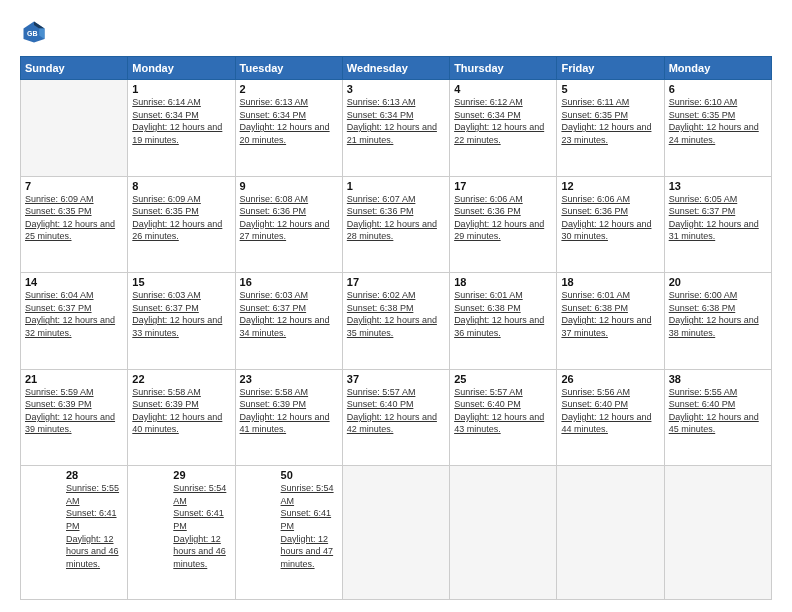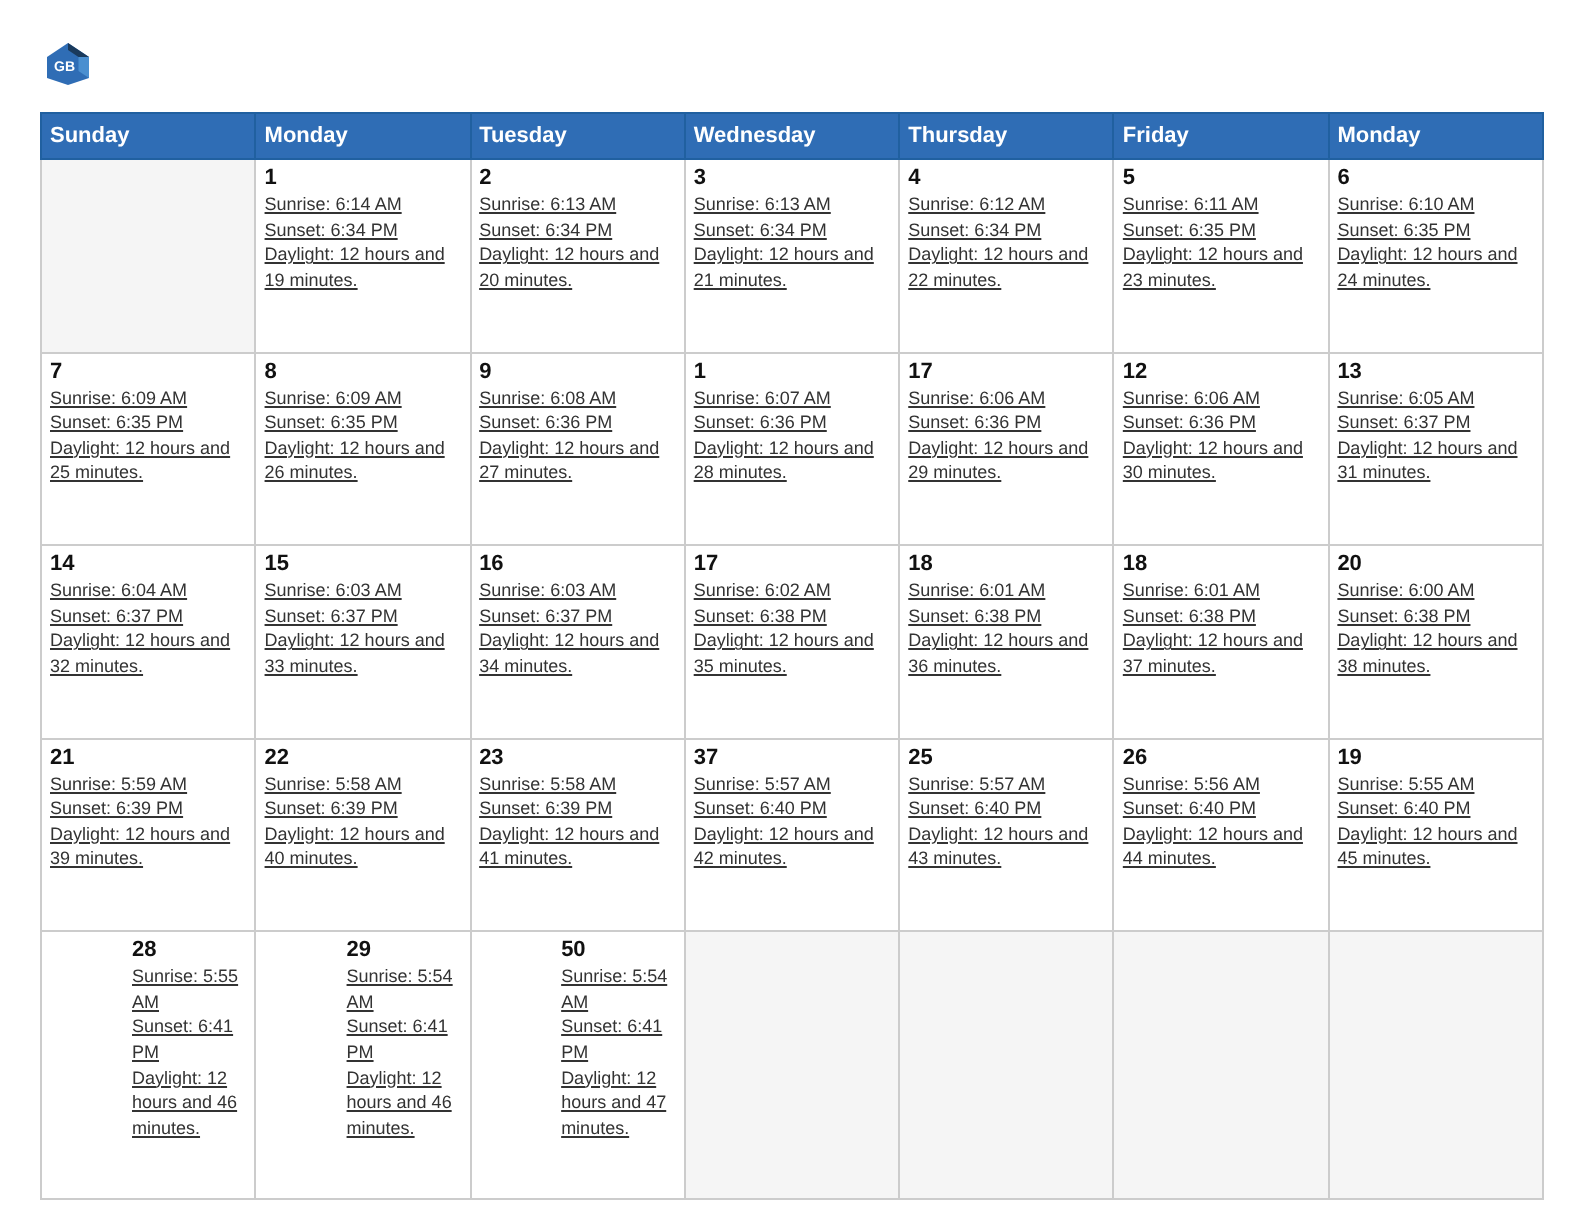--- a/index.html
+++ b/index.html
@@ -239,21 +239,21 @@
           </td>
           <td>
             <div class="day-num">25</div>
             <div class="day-info">Sunrise: 5:57 AM<br>Sunset: 6:40 PM<br>Daylight: 12 hours and 43 minutes.</div>
           </td>
           <td>
             <div class="day-num">26</div>
             <div class="day-info">Sunrise: 5:56 AM<br>Sunset: 6:40 PM<br>Daylight: 12 hours and 44 minutes.</div>
           </td>
           <td>
-            <div class="day-num">19</div>
+            <div class="day-num">38</div>
             <div class="day-info">Sunrise: 5:55 AM<br>Sunset: 6:40 PM<br>Daylight: 12 hours and 45 minutes.</div>
           </td>
         </tr>
         <tr class="last-row">
           <td>
             <div class="day-num">28</div>
             <div class="day-info">Sunrise: 5:55 AM<br>Sunset: 6:41 PM<br>Daylight: 12 hours and 46 minutes.</div>
           </td>
           <td>
             <div class="day-num">29</div>

